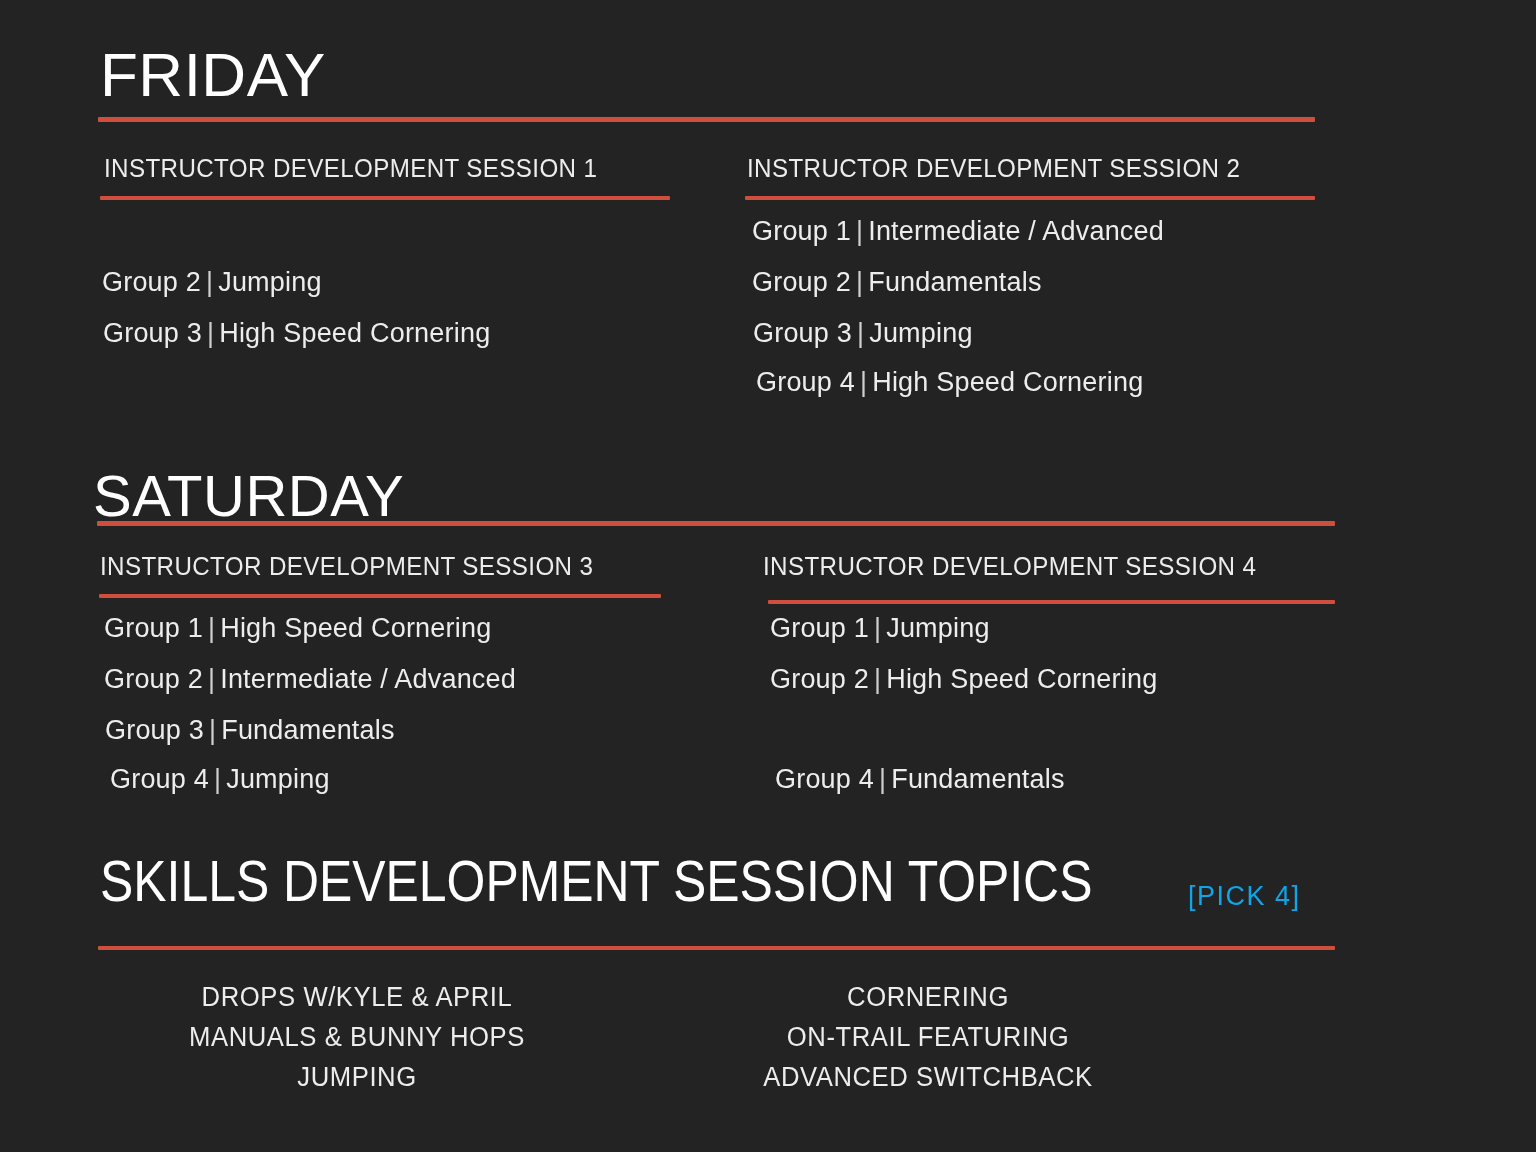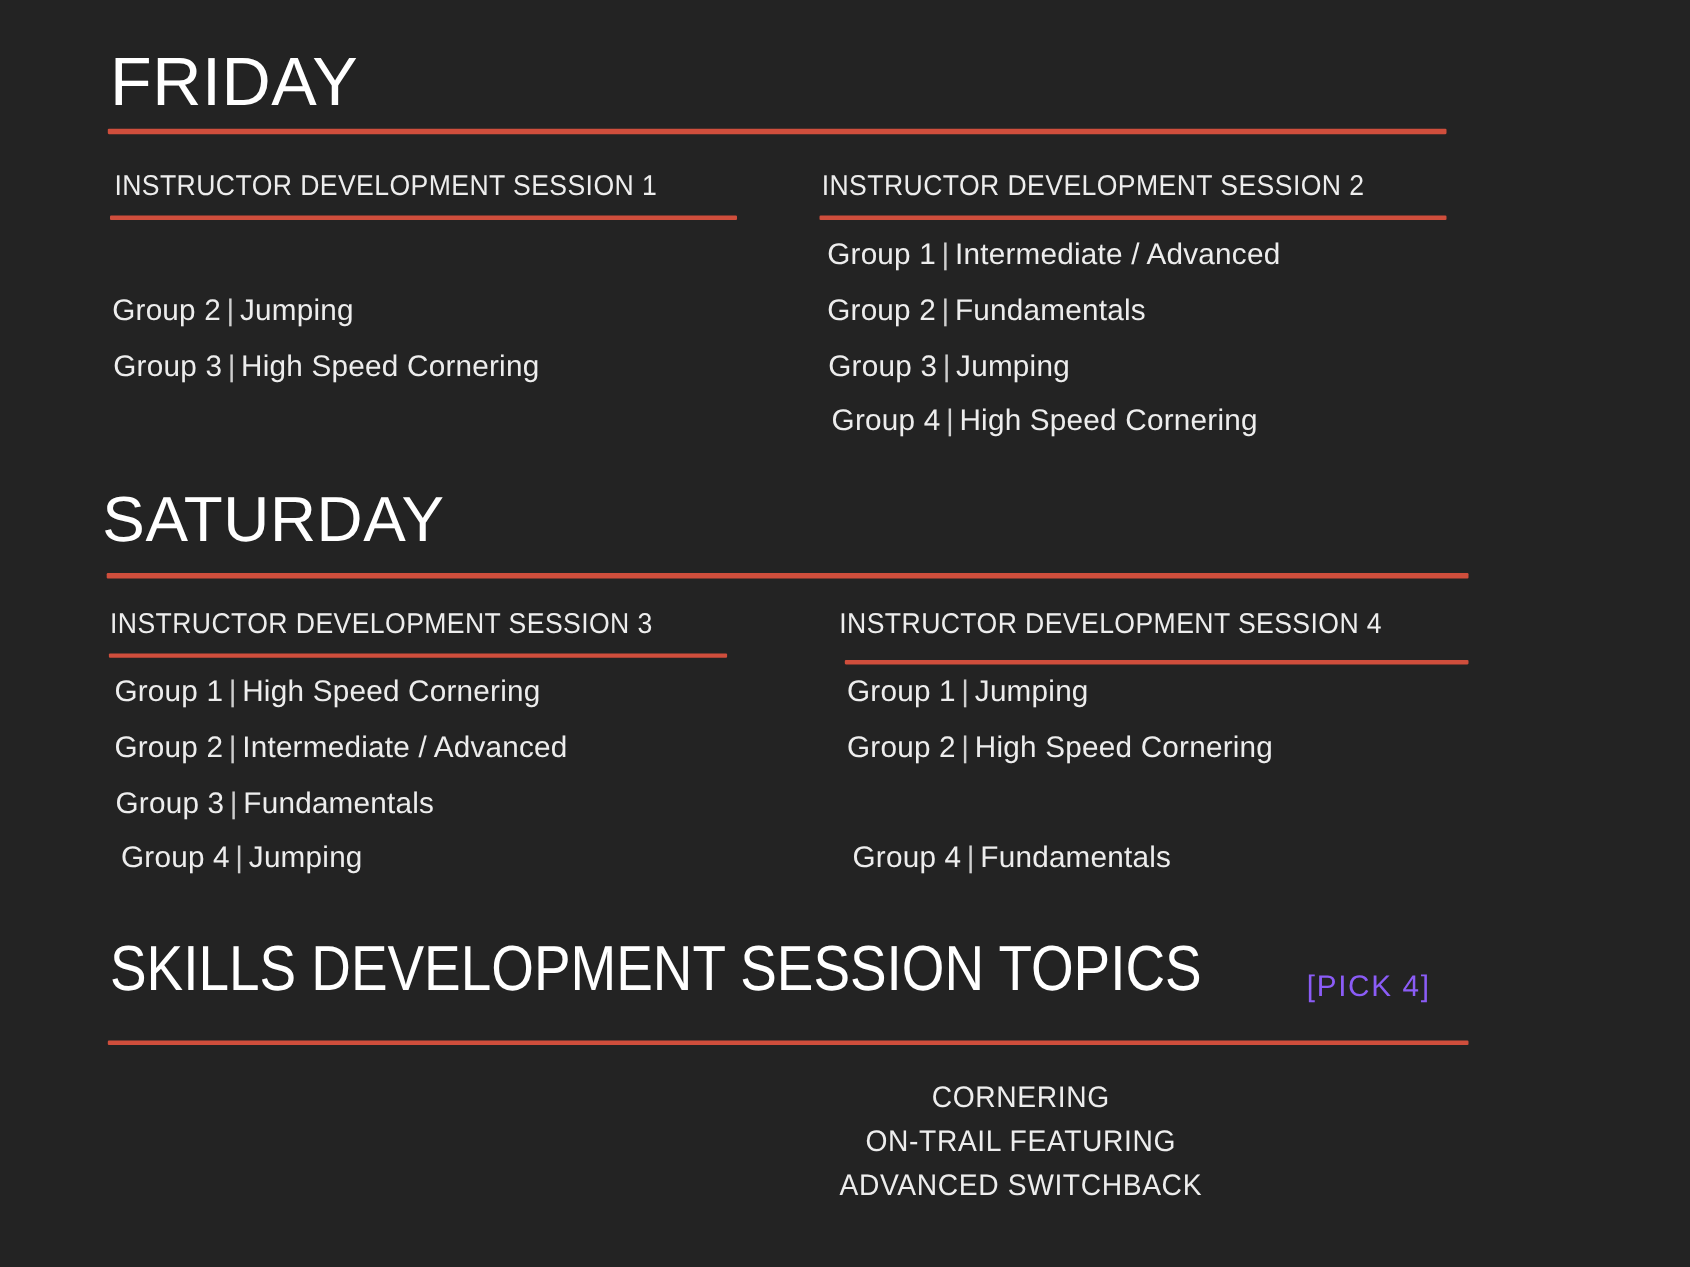--- a/index.html
+++ b/index.html
@@ -88,21 +88,21 @@
     color: #ffffff;
     letter-spacing: 0px;
     transform: scaleX(0.86);
     transform-origin: left bottom;
     line-height: 1;
   }
   .skills-pick {
     font-family: "Liberation Sans", sans-serif;
     font-weight: 400;
     font-size: 27px;
-    color: #8b5cf6;
+    color: #0ea5e9;
     letter-spacing: 1.5px;
     margin-left: -66px;
     line-height: 1;
   }
   .skills-rule {
     position: absolute;
     left: 98px;
     top: 946px;
     width: 1237px;
     height: 4px;
@@ -152,21 +152,21 @@
   <div class="group-line" style="left:752px; top:267px;">
     <span>Group 2</span><span class="bar">|</span><span>Fundamentals</span>
   </div>
   <div class="group-line" style="left:753px; top:318px;">
     <span>Group 3</span><span class="bar">|</span><span>Jumping</span>
   </div>
   <div class="group-line" style="left:756px; top:367px;">
     <span>Group 4</span><span class="bar">|</span><span>High Speed Cornering</span>
   </div>
 
-  <div class="day-title" style="left:93px; top:444px; font-size:58px;">SATURDAY</div>
+  <div class="day-title" style="left:93px; top:467px; font-size:58px;">SATURDAY</div>
   <div class="day-rule" style="left:97px; top:521px; width:1238px;"></div>
 
   <div class="session-title" style="left:100px; top:551px;">INSTRUCTOR DEVELOPMENT SESSION 3</div>
   <div class="session-rule" style="left:99px; top:594px; width:562px;"></div>
 
   <div class="group-line" style="left:104px; top:613px;">
     <span>Group 1</span><span class="bar">|</span><span>High Speed Cornering</span>
   </div>
   <div class="group-line" style="left:104px; top:664px;">
     <span>Group 2</span><span class="bar">|</span><span>Intermediate / Advanced</span>
@@ -190,20 +190,25 @@
   <div class="group-line" style="left:775px; top:764px;">
     <span>Group 4</span><span class="bar">|</span><span>Fundamentals</span>
   </div>
 
   <div class="skills-head">
     <span class="skills-title">SKILLS DEVELOPMENT SESSION TOPICS</span>
     <span class="skills-pick">[PICK 4]</span>
   </div>
   <div class="skills-rule"></div>
 
+  <div class="topics-col" style="left:157px; width:400px;">
+    <div class="topic-line">DROPS W/KYLE &amp; APRIL</div>
+    <div class="topic-line">MANUALS &amp; BUNNY HOPS</div>
+    <div class="topic-line">JUMPING</div>
+  </div>
 
   <div class="topics-col" style="left:728px; width:400px;">
     <div class="topic-line">CORNERING</div>
     <div class="topic-line">ON-TRAIL FEATURING</div>
     <div class="topic-line">ADVANCED SWITCHBACK</div>
   </div>
 
 </div>
 
 </body></html>

